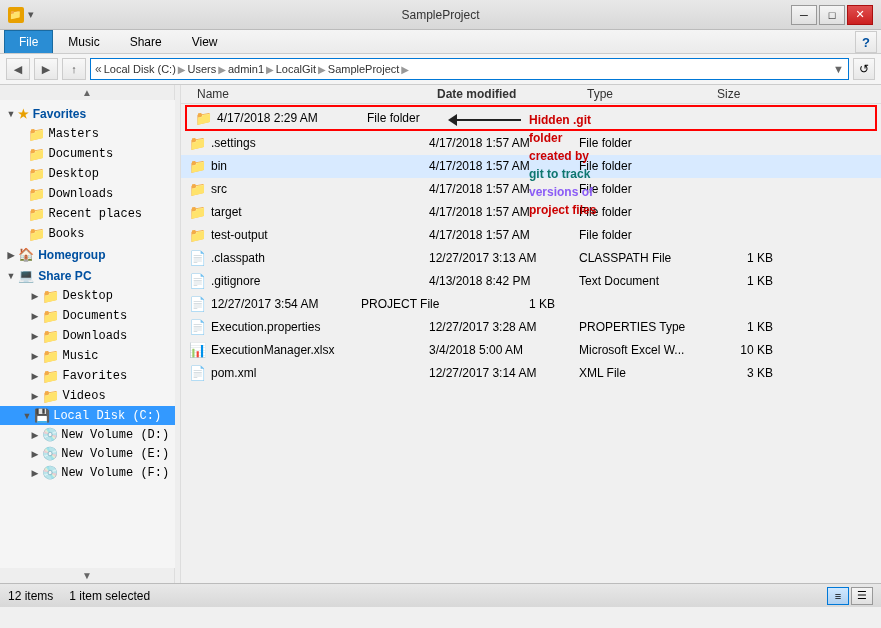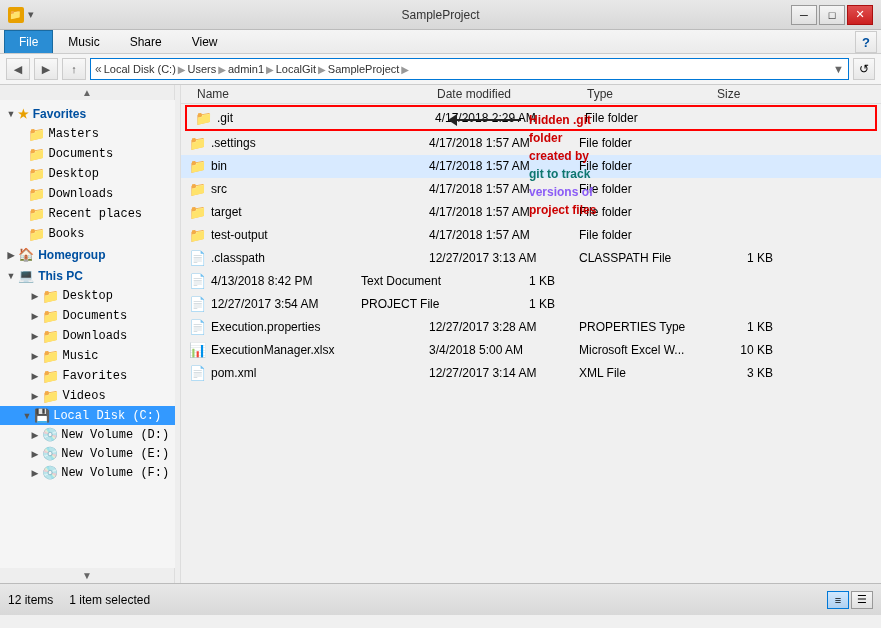--- a/index.html
+++ b/index.html
@@ -177,40 +177,40 @@
       align-items: center;
       padding: 2px 8px;
       background: #f0f0f0;
       border-bottom: 1px solid #ddd;
       font-size: 12px;
       font-weight: normal;
       color: #333;
       cursor: pointer;
     }
     .col-name { flex: 0 0 240px; }
-    .col-modified { flex: 0 0 150px; }
+    .col-modified { flex: 0 0 150px; font-weight: bold; }
     .col-type { flex: 0 0 130px; }
     .col-size { flex: 0 0 80px; }
 
     .file-row {
       display: flex;
       align-items: center;
       padding: 2px 8px;
       cursor: pointer;
       border-bottom: 1px solid transparent;
     }
     .file-icon { width: 18px; height: 18px; margin-right: 4px; flex-shrink: 0; display: flex; align-items: center; justify-content: center; font-size: 14px; }
     .file-name { flex: 0 0 218px; font-size: 12px; overflow: hidden; text-overflow: ellipsis; white-space: nowrap; }
     .file-modified { flex: 0 0 150px; font-size: 12px; }
     .file-type { flex: 0 0 130px; font-size: 12px; }
     .file-size { flex: 0 0 80px; font-size: 12px; text-align: right; padding-right: 16px; }
 
     
     .status-bar {
-      height: 32px;
+      height: 24px;
       background: linear-gradient(to bottom, #e8e8e8, #d8d8d8);
       border-top: 1px solid #bbb;
       display: flex;
       align-items: center;
       padding: 0 8px;
       font-size: 12px;
       gap: 16px;
       justify-content: space-between;
     }
     .status-left { display: flex; gap: 16px; }
@@ -315,21 +315,21 @@
 
       <div class="section-header">
         <span class="expand-icon">▶</span>
         <span style="color:#6080d0;margin-right:4px;font-size:13px;">🏠</span>
         <span>Homegroup</span>
       </div>
 
       <div class="section-header">
         <span class="expand-icon">▼</span>
         <span style="color:#555;margin-right:4px;font-size:13px;">💻</span>
-        <span>This PC</span>
+        <span>Share PC</span>
       </div>
       <div class="sidebar-item" style="padding-left:28px;">
         <span class="expand-icon">▶</span>
         <span class="folder-icon folder-yellow">📁</span>
         <span class="item-label">Desktop</span>
       </div>
       <div class="sidebar-item" style="padding-left:28px;">
         <span class="expand-icon">▶</span>
         <span class="folder-icon folder-yellow">📁</span>
         <span class="item-label">Documents</span>
@@ -388,21 +388,20 @@
       <div class="col-modified">Date modified</div>
       <div class="col-type">Type</div>
       <div class="col-size">Size</div>
     </div>
 
     <div class="file-list">
 
       <div style="position:relative;">
         <div class="file-row" style="border: 2px solid red; margin: 1px 4px;">
           <span class="file-icon" style="color:#e8a000;">📁</span>
-          <span class="file-name">.git</span>
           <span class="file-modified">4/17/2018 2:29 AM</span>
           <span class="file-type">File folder</span>
           <span class="file-size"></span>
         </div>
       </div>
 
       <div class="file-row">
         <span class="file-icon" style="color:#e8a000;">📁</span>
         <span class="file-name">.settings</span>
         <span class="file-modified">4/17/2018 1:57 AM</span>
@@ -445,20 +444,21 @@
       <div class="file-row">
         <span class="file-icon" style="color:#777;">📄</span>
         <span class="file-name">.classpath</span>
         <span class="file-modified">12/27/2017 3:13 AM</span>
         <span class="file-type">CLASSPATH File</span>
         <span class="file-size">1 KB</span>
       </div>
 
       <div class="file-row">
         <span class="file-icon" style="color:#777;">📄</span>
+        <span class="file-name">.gitignore</span>
         <span class="file-modified">4/13/2018 8:42 PM</span>
         <span class="file-type">Text Document</span>
         <span class="file-size">1 KB</span>
       </div>
 
       <div class="file-row">
         <span class="file-icon" style="color:#777;">📄</span>
         <span class="file-modified">12/27/2017 3:54 AM</span>
         <span class="file-type">PROJECT File</span>
         <span class="file-size">1 KB</span>

